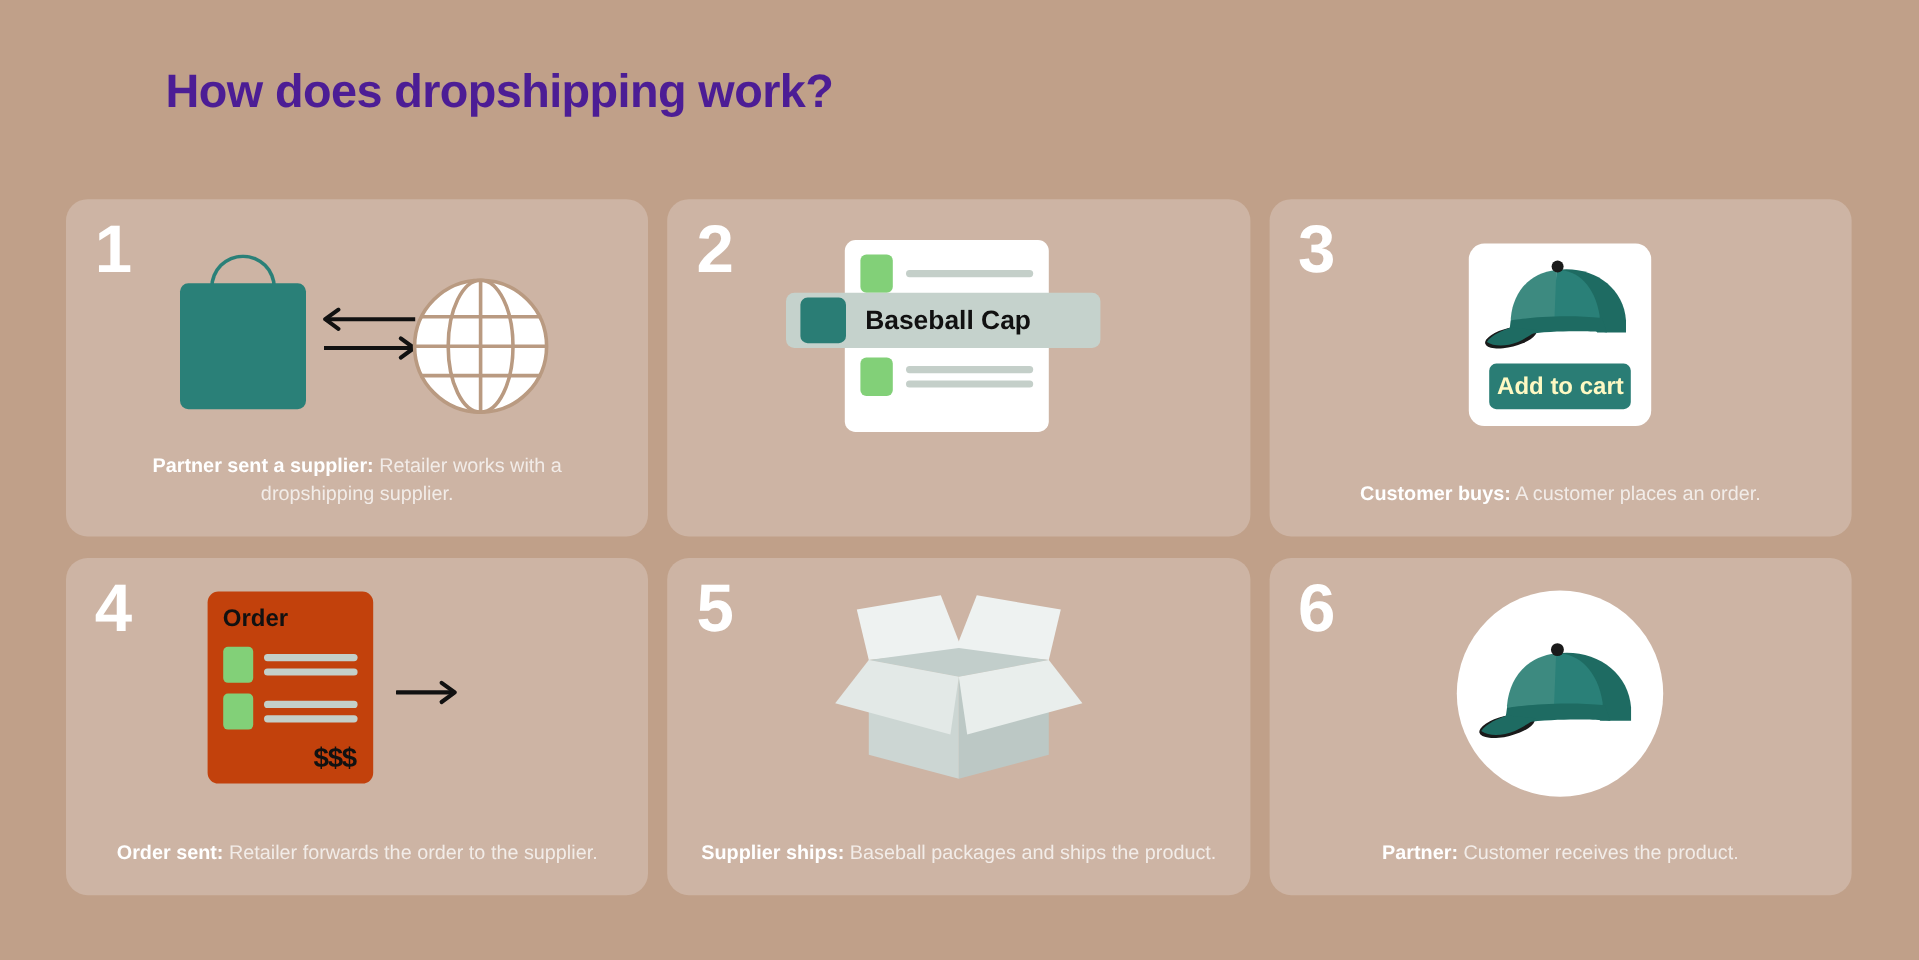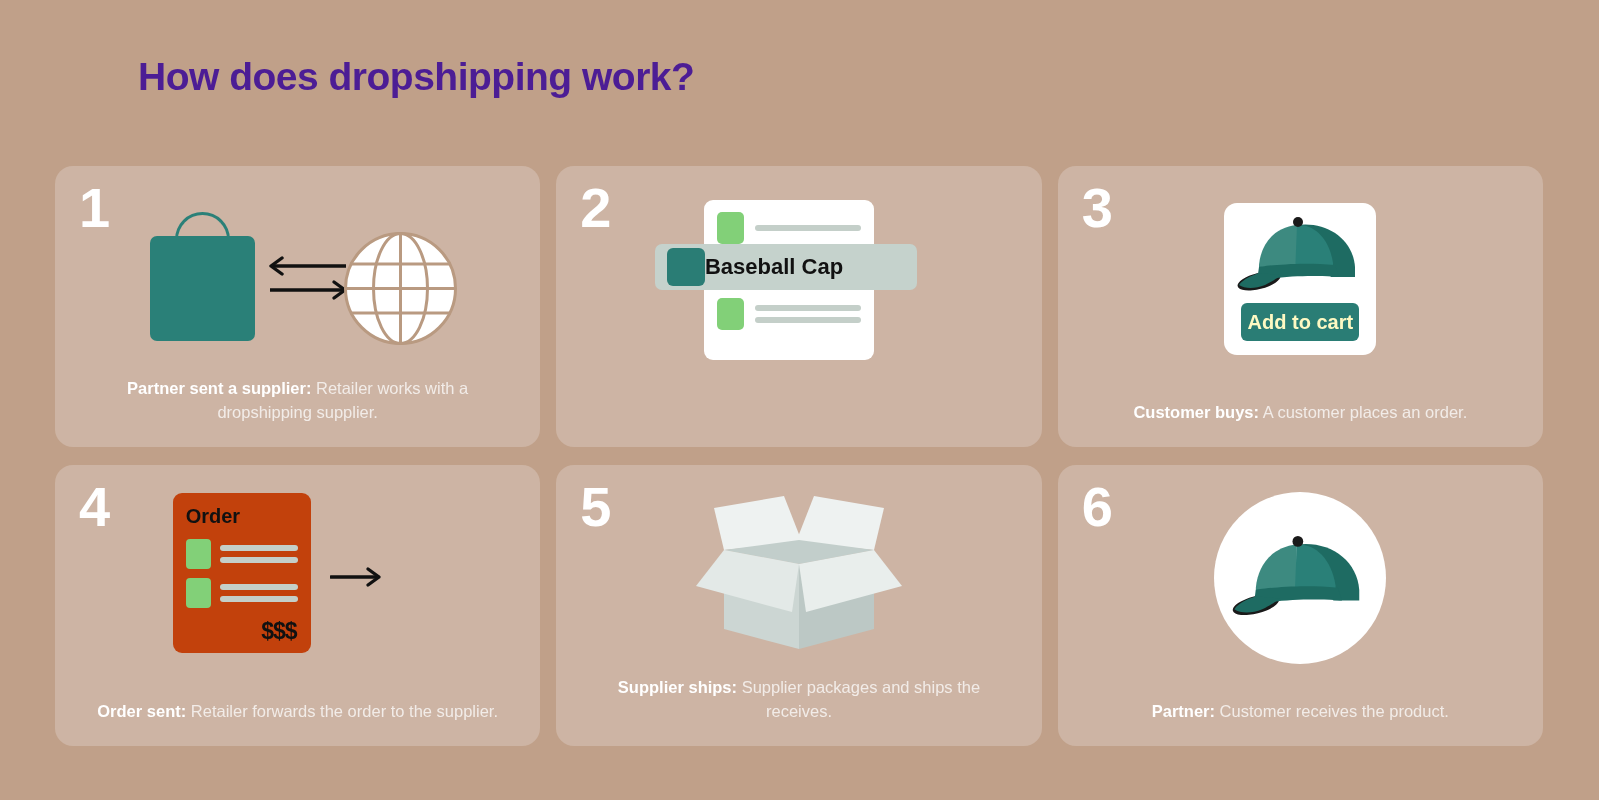--- a/index.html
+++ b/index.html
@@ -102,21 +102,21 @@
   .sq-green { width:27px; height:32px; background:#82d078; border-radius:5px; flex:none; }
   .bars { flex:1; display:flex; flex-direction:column; gap:6px; }
   .bar { height:6px; background:#c4cfc9; border-radius:3px; }
 
   .overlay-row {
     position:absolute; left:6px; top:52px;
     width:262px; height:46px;
     background:#c5d2cc;
     border-radius:7px;
     display:flex; align-items:center;
-    padding-left:12px; gap:0;
+    padding-left:12px; gap:16px;
   }
   .overlay-sq { width:38px; height:38px; background:#2a7d75; border-radius:6px; flex:none; }
   .overlay-label { font-size:22px; font-weight:bold; color:#111111; }
 
   
   .product-card {
     width:152px; height:152px;
     background:#ffffff;
     border-radius:13px;
     position:relative;
@@ -306,21 +306,21 @@
           <path d="M190 56 L190 135 L115 155 L115 70 Z" fill="#bcc8c5"></path>
 
           <path d="M40 56 L115 70 L115 155 L40 135 Z" fill="#ccd6d3"></path>
 
           <path d="M40 56 L115 70 L108 118 L12 92 Z" fill="#e3e9e7"></path>
 
           <path d="M190 56 L115 70 L122 118 L218 92 Z" fill="#e9eeec"></path>
         </svg>
       </div>
       <div class="caption">
-        <b>Supplier ships:</b><span> Supplier packages and ships the receives.</span>
+        <b>Supplier ships:</b><span> Baseball packages and ships the product.</span>
       </div>
     </div>
 
     <div class="card">
       <div class="step-num">6</div>
       <div class="art">
         <div class="circle-art">
           <svg width="140" height="90" viewBox="0 0 130 82">
             <ellipse cx="24" cy="66" rx="22" ry="8" fill="#1a1a1a" transform="rotate(-14 24 66)"></ellipse>
             <path d="M62 10 C92 6 118 24 120 52 L120 62 L96 62 Z" fill="#1e6b62"></path>

